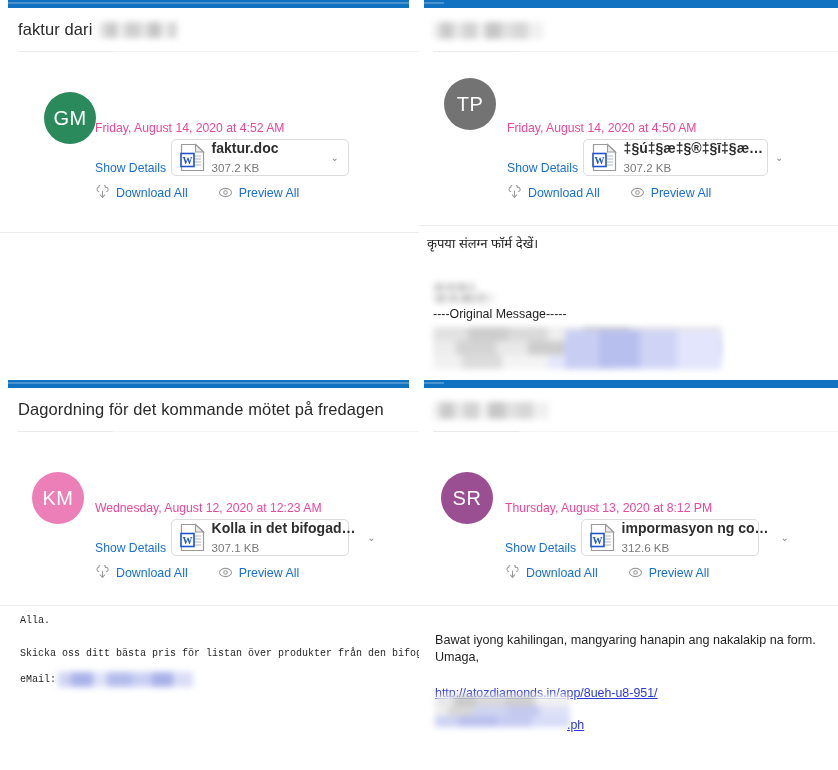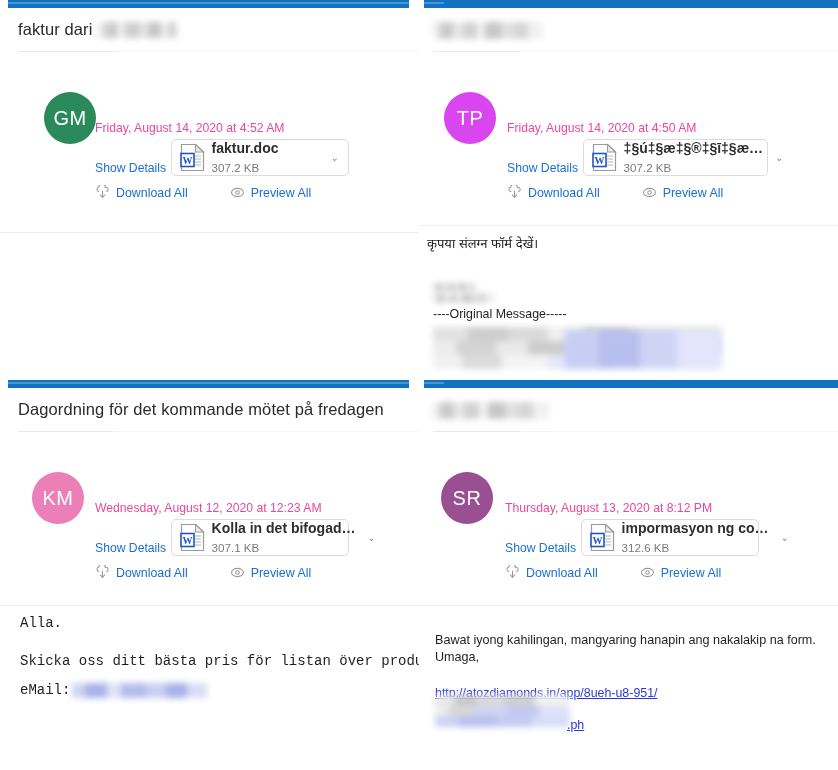--- a/index.html
+++ b/index.html
@@ -77,34 +77,34 @@
   .chip-name{
     font-size:14px;font-weight:bold;color:#2e2e2e;white-space:nowrap;
   }
   .chip-size{font-size:11.6px;color:#7a7a7a;white-space:nowrap;}
   .chev{
     width:16px;flex:0 0 auto;text-align:center;color:#8a8a8a;font-size:10px;
     padding-right:3px;
   }
 
   .actions{
-    margin-top:9px;display:flex;align-items:center;gap:16px;
+    margin-top:9px;display:flex;align-items:center;gap:4px;
   }
   .action{
     display:inline-flex;align-items:center;gap:6px;
     font-size:12.4px;color:#1a6fd4;cursor:pointer;white-space:nowrap;
   }
   .action + .action{margin-left:26px;}
   .act-ico{width:15px;height:15px;display:block;}
 
   .bodytext{position:absolute;}
   .p-sans{font-size:12.6px;color:#1f1f1f;line-height:1.35;white-space:nowrap;}
   .p-mono{
     font-family:"Liberation Mono", monospace;
-    font-size:14px;color:#1f1f1f;white-space:nowrap;
+    font-size:10px;color:#1f1f1f;white-space:nowrap;
   }
   .origmsg{font-size:12.4px;color:#1f1f1f;white-space:nowrap;}
   .link{
     font-size:12.4px;color:#2a37d8;text-decoration:underline;
     white-space:nowrap;cursor:pointer;
   }
 
   
   .redact{
     display:inline-block;vertical-align:middle;
@@ -213,21 +213,21 @@
     <div class="topbar-line" style="left:5px;width:20px;top:2px;"></div>
 
     <div class="pad">
       <div class="subject" style="padding-left:14px;">
         <span class="redact grey2" style="width:110px;height:17px;"></span>
       </div>
       <div class="hairline" style="left:14px;top:43px;width:86px;"></div>
       <div class="hairline" style="left:100px;top:43px;width:319px;background:#f4f4f4;"></div>
 
       <div class="msgbody">
-        <div class="avatar" style="left: 25px; top: 53px; background: #d946ef;">
+        <div class="avatar" style="left: 25px; top: 39px; background: #737373;">
           <span>TP</span>
         </div>
 
         <div class="meta" style="left:88px;top:82px;">
           <div class="date">Friday, August 14, 2020 at 4:50 AM</div>
           <div class="showdetails" style="color: rgb(26, 111, 212);">Show Details</div>
 
           <div class="chip" style="width:185px;">
             <span class="docicon">
               <svg viewBox="0 0 25 29" width="25" height="29">

